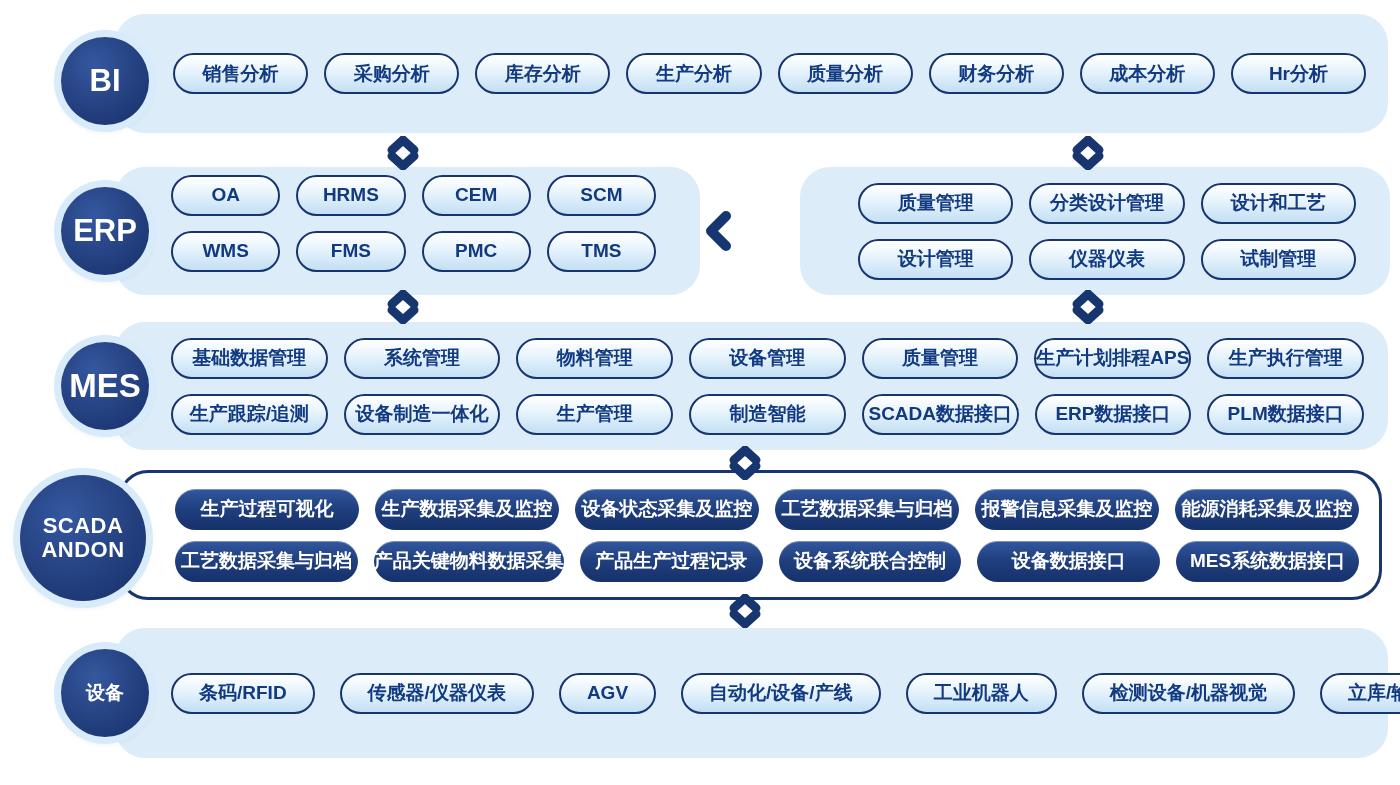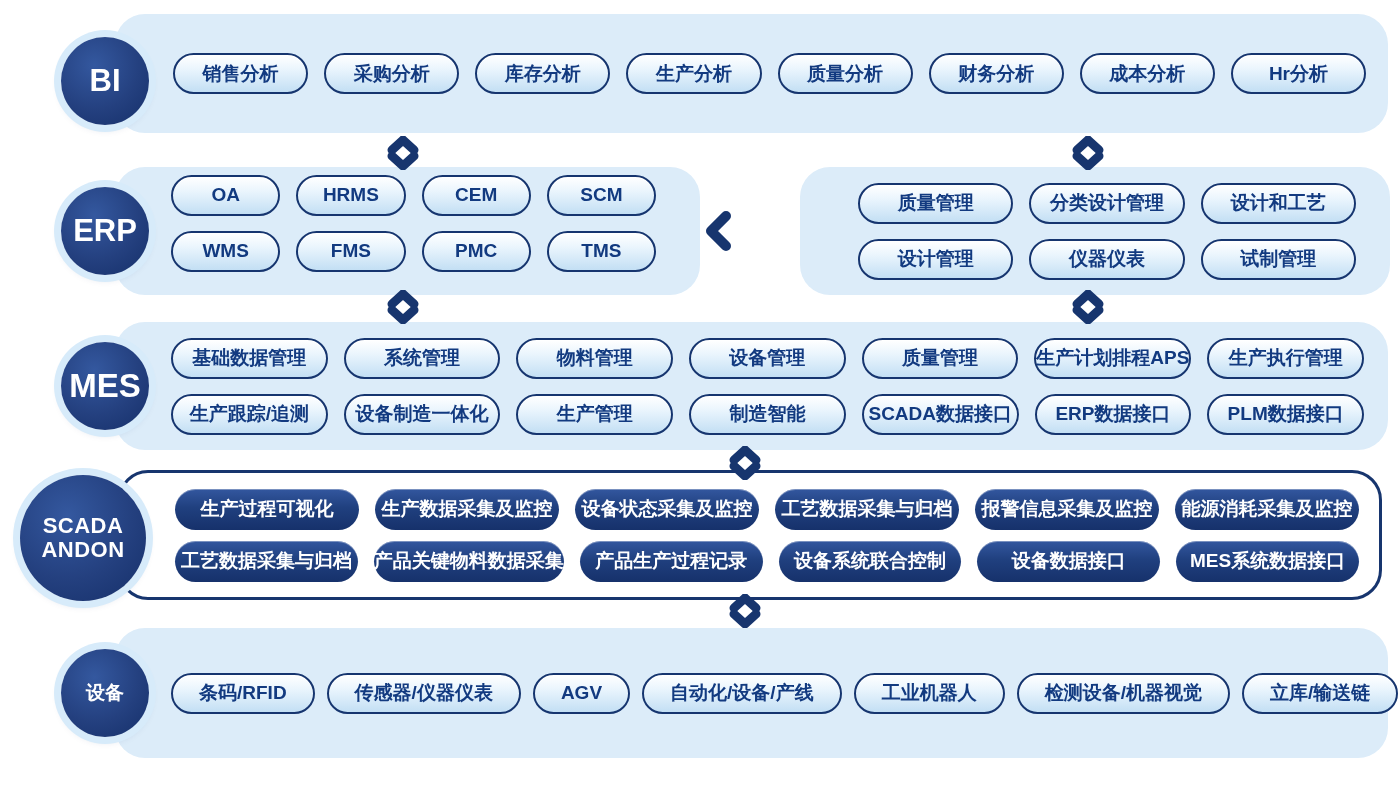--- a/index.html
+++ b/index.html
@@ -52,21 +52,21 @@
     align-items:flex-start;
   }
   .prow .pill{
     flex:1 1 0;
     height:41px;
     border-radius:21px;
     display:flex;align-items:center;justify-content:center;
     font-size:19px;
     white-space:nowrap;
   }
-  .prow.auto{justify-content:space-between;gap:12px;}
+  .prow.auto{justify-content:space-between;gap:25px;}
   .prow.auto .pill{flex:0 0 auto;padding:0 26px;}
   
   .light .pill{
     background:linear-gradient(180deg,#ffffff 0%,#eaf5fd 38%,#c3dff4 100%);
     border:2.5px solid #16356f;
     color:var(--pill-text);
     box-shadow:inset 0 1px 0 #ffffff;
   }
   
   .dark .pill{

